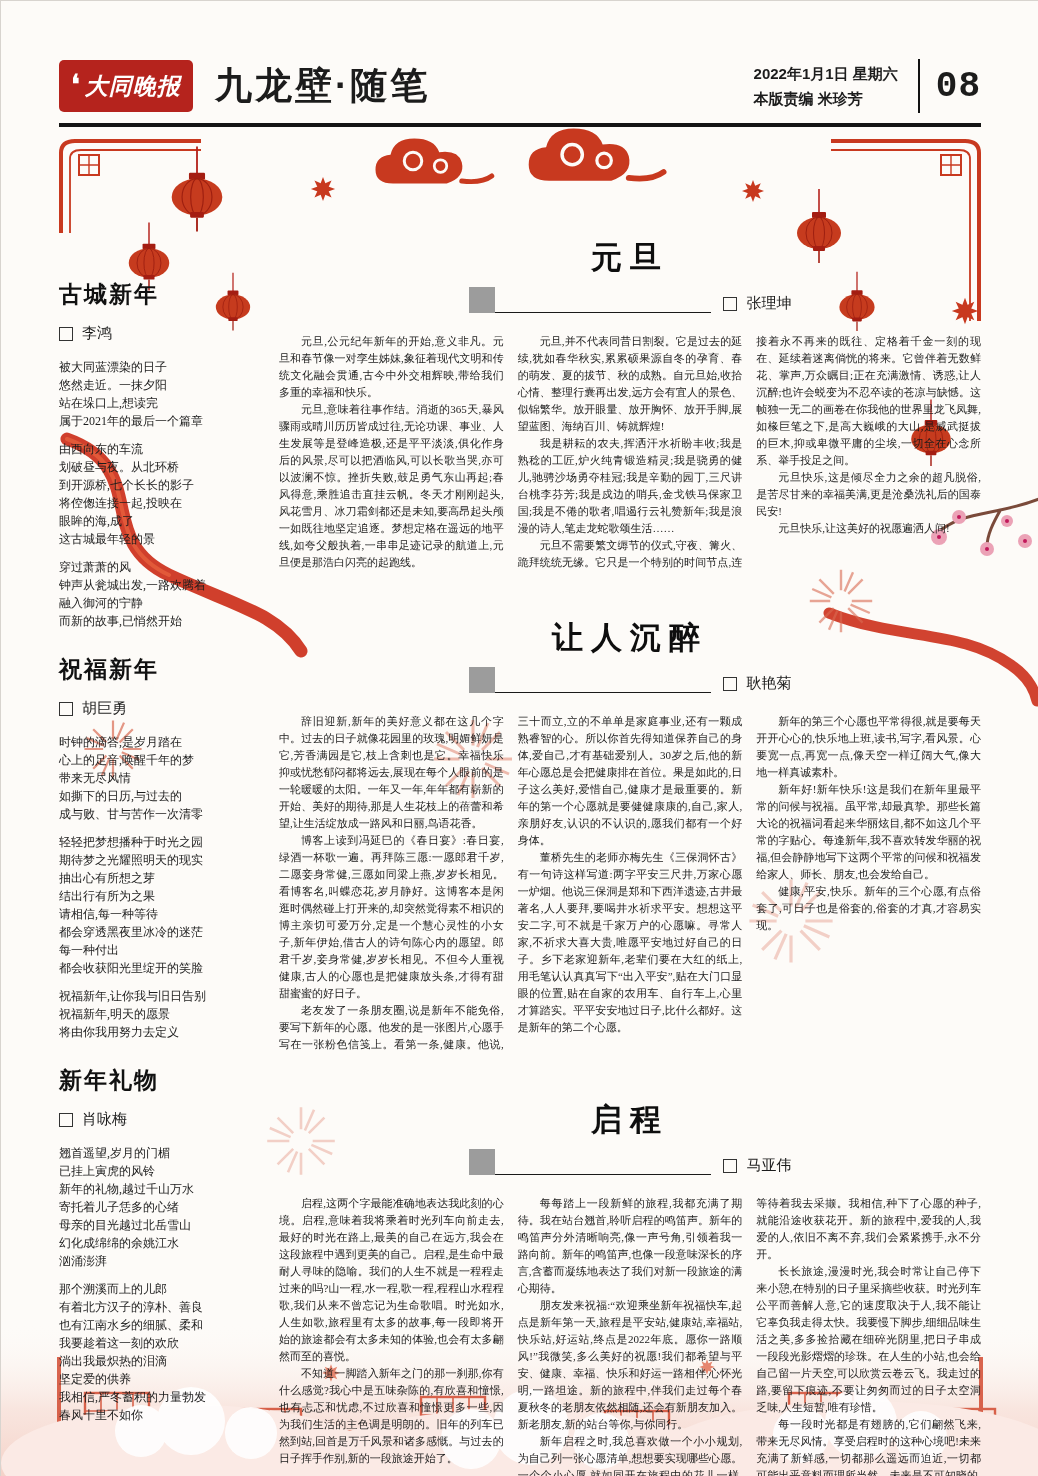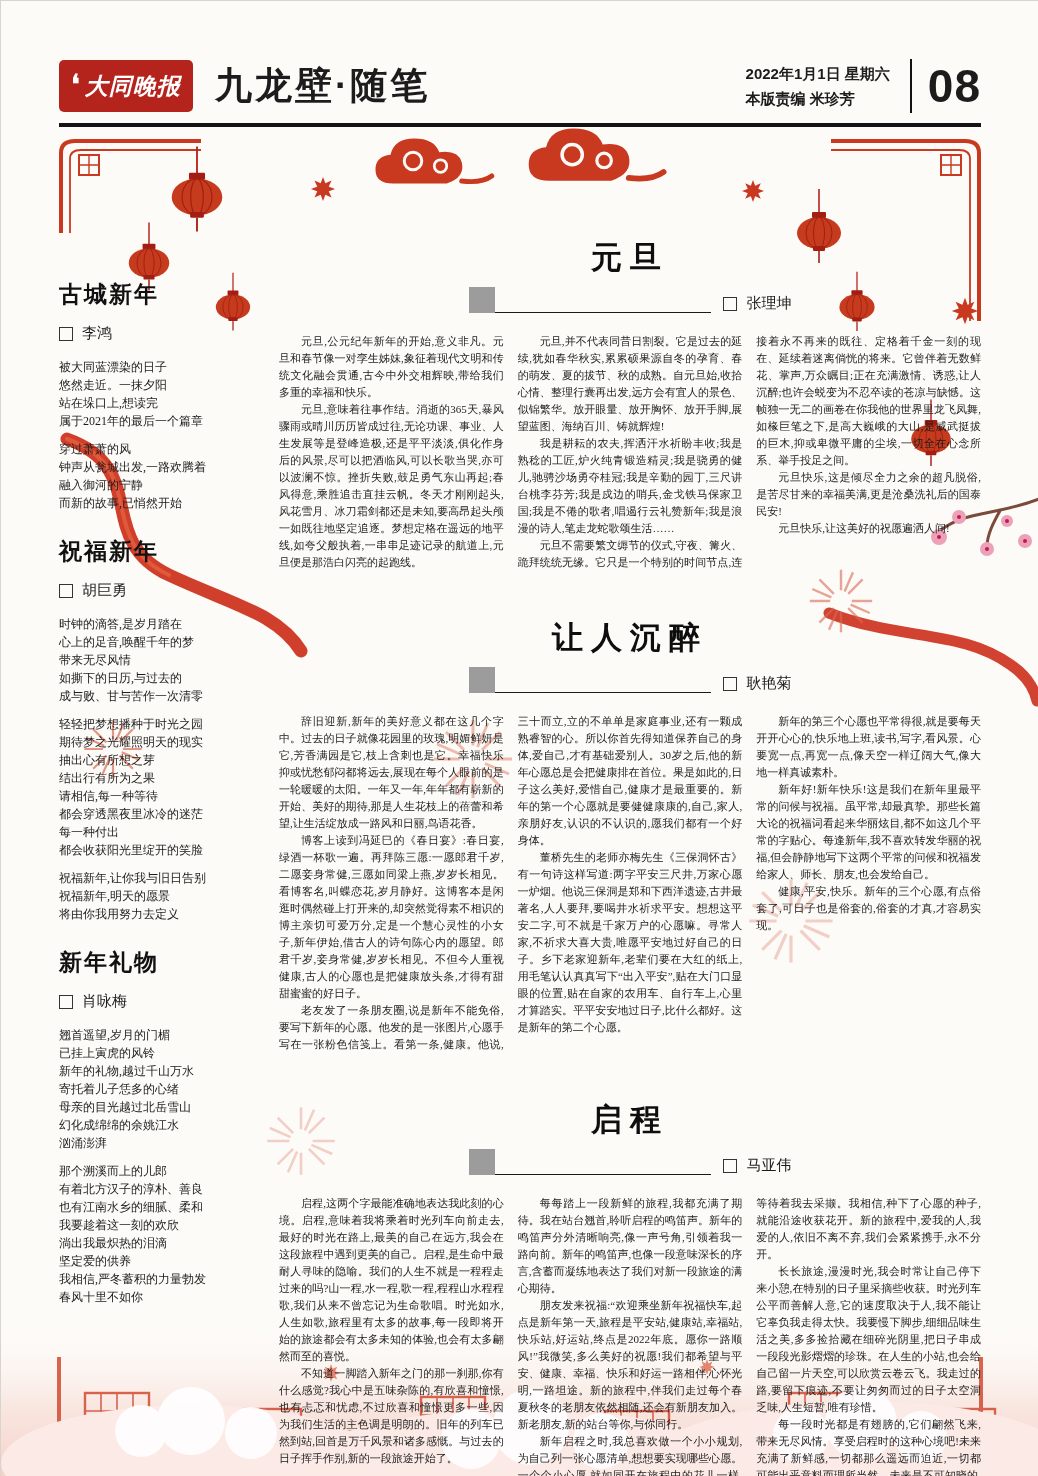--- a/index.html
+++ b/index.html
@@ -18,21 +18,21 @@
     font-family:"Liberation Sans",sans-serif;font-weight:bold;font-size:23px;
     font-style:italic;letter-spacing:1px;flex:0 0 auto;
   }
   .logo .flame{font-style:normal;font-size:26px;line-height:1;transform:translateY(-2px);}
   .section-title{
     font-family:"Liberation Sans",sans-serif;font-weight:900;font-size:37px;
     letter-spacing:3px;margin-left:22px;white-space:nowrap;
   }
   .header-meta{margin-left:auto;font-family:"Liberation Sans",sans-serif;font-size:15px;font-weight:bold;line-height:1.7;text-align:left;white-space:nowrap;}
   .vrule{width:2px;height:54px;background:#121212;margin:0 16px 0 20px;flex:0 0 auto;}
-  .page-number{font-family:Liberation Sans, sans-serif;font-weight:900;font-size:46px;letter-spacing:1px;}
+  .page-number{font-family:Liberation Mono, monospace;font-weight:900;font-size:36px;letter-spacing:1px;}
   .header-rule{position:absolute;top:122px;left:58px;right:58px;height:4px;background:#141414;z-index:2;}
   
   .content{position:absolute;top:128px;left:58px;right:58px;bottom:0;display:flex;gap:18px;z-index:1;}
   .sidebar{width:202px;flex:0 0 auto;padding-top:150px;}
   .main{flex:1;padding-top:108px;min-width:0;}
   
   .poem{margin-bottom:24px;}
   .poem h2{
     font-family:"Liberation Sans",sans-serif;font-weight:900;font-size:23px;
     letter-spacing:2px;margin:0 0 14px 0;color:#111;
@@ -232,20 +232,28 @@
           <span>李鸿</span>
         </div>
         <div class="poem-body">
             <div class="stanza">
               <div class="pline">被大同蓝漂染的日子</div>
               <div class="pline">悠然走近。一抹夕阳</div>
               <div class="pline">站在垛口上,想读完</div>
               <div class="pline">属于2021年的最后一个篇章</div>
             </div>
             <div class="stanza">
+              <div class="pline">由西向东的车流</div>
+              <div class="pline">划破昼与夜。从北环桥</div>
+              <div class="pline">到开源桥,七个长长的影子</div>
+              <div class="pline">将倥偬连接一起,投映在</div>
+              <div class="pline">眼眸的海,成了</div>
+              <div class="pline">这古城最年轻的景</div>
+            </div>
+            <div class="stanza">
               <div class="pline">穿过萧萧的风</div>
               <div class="pline">钟声从瓮城出发,一路欢腾着</div>
               <div class="pline">融入御河的宁静</div>
               <div class="pline">而新的故事,已悄然开始</div>
             </div>
           </div>
       </section>
       <section class="poem">
         <h2>祝福新年</h2>
         <div class="author-line">

